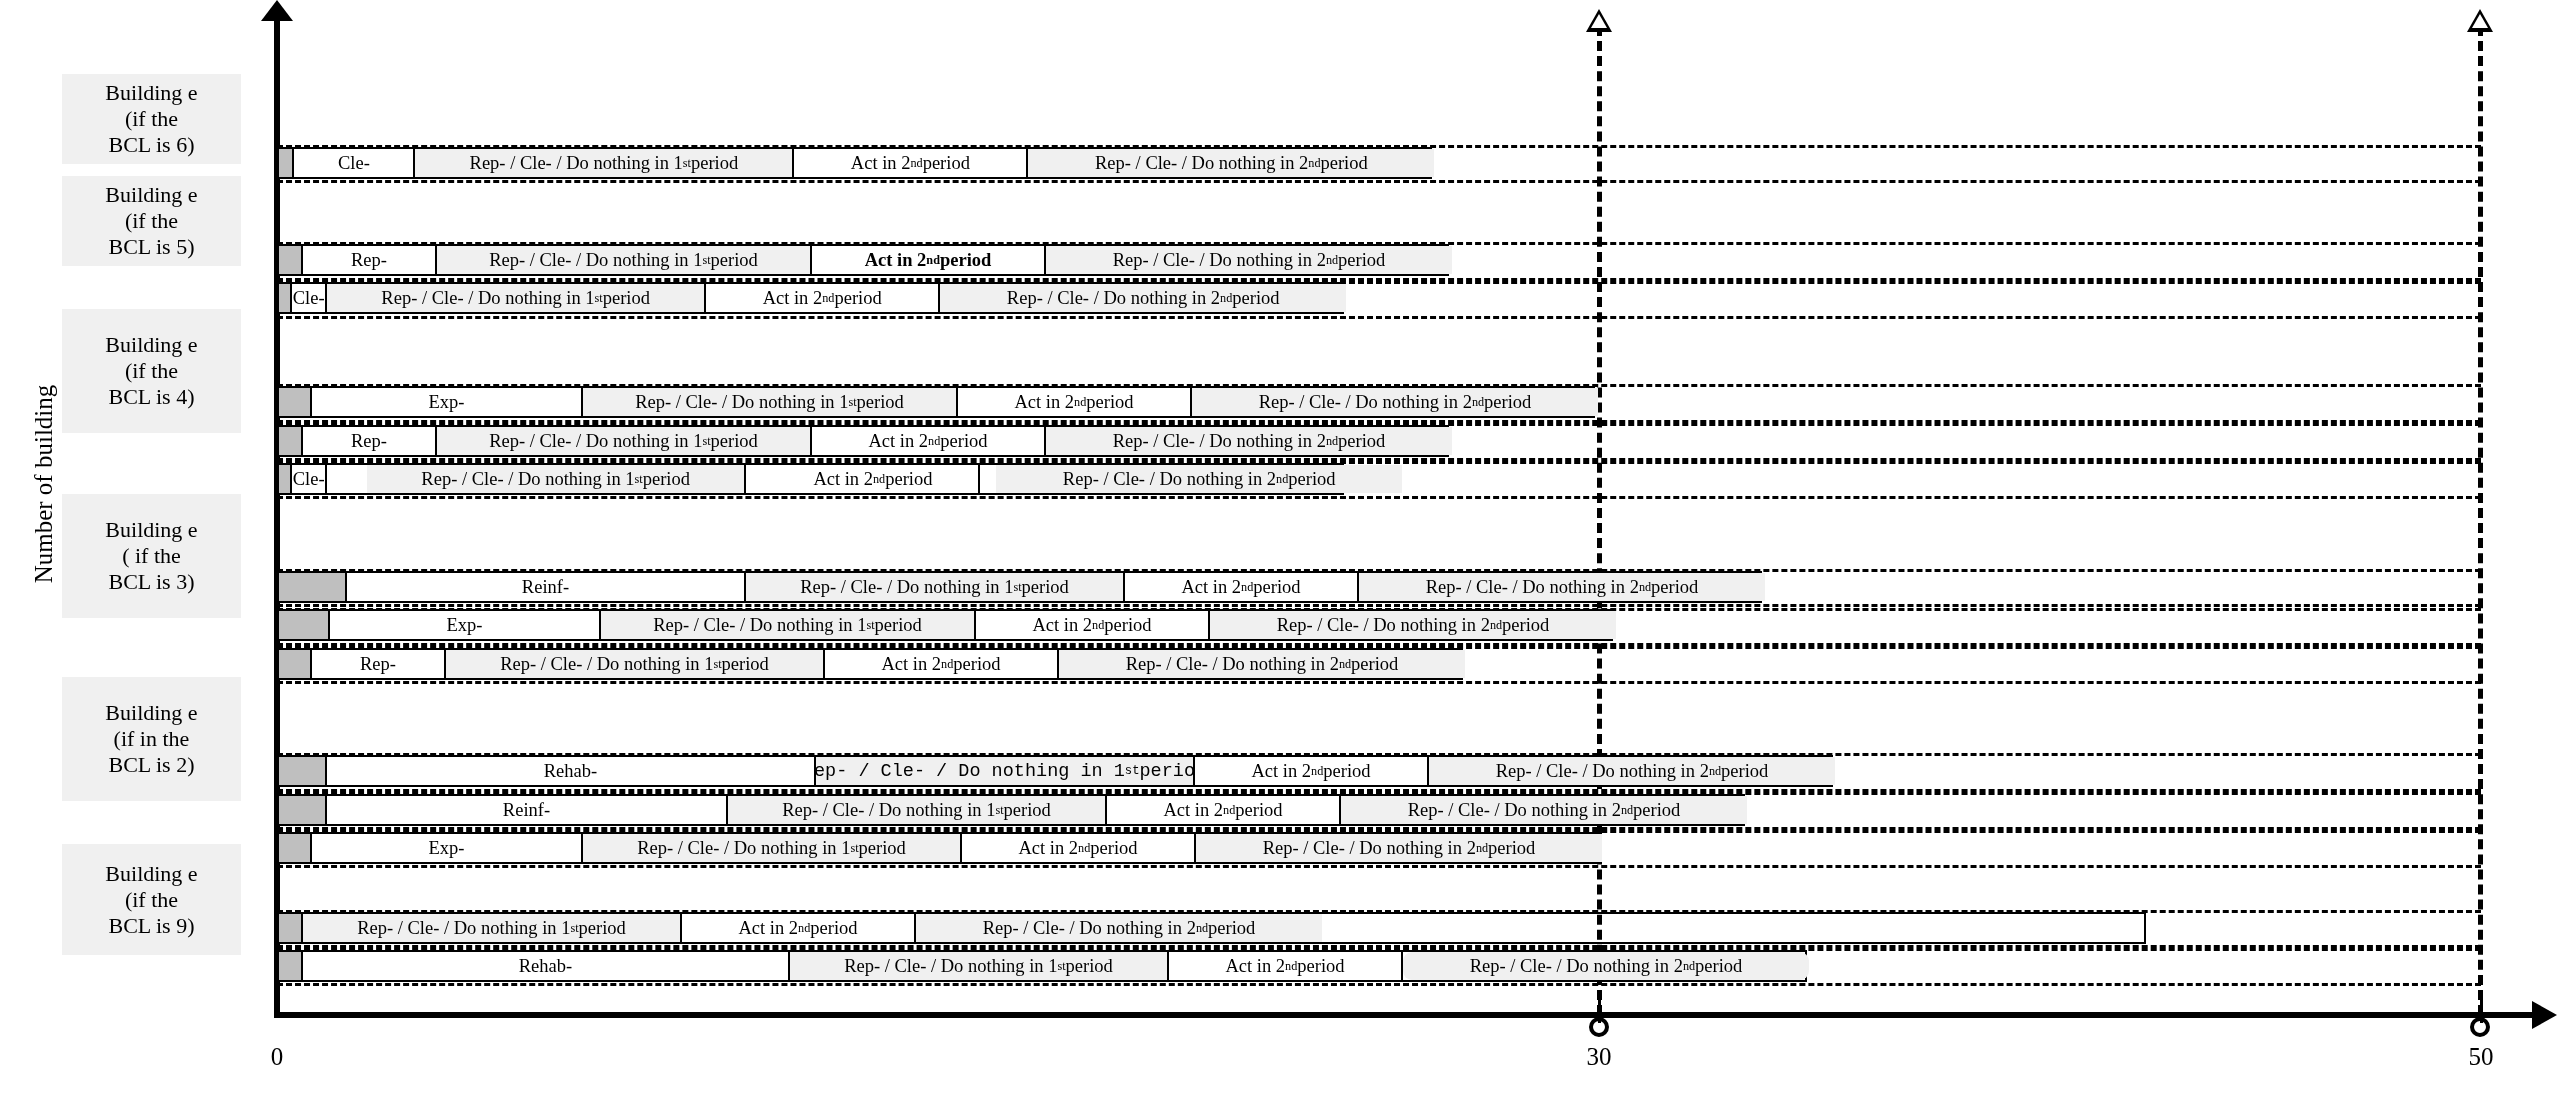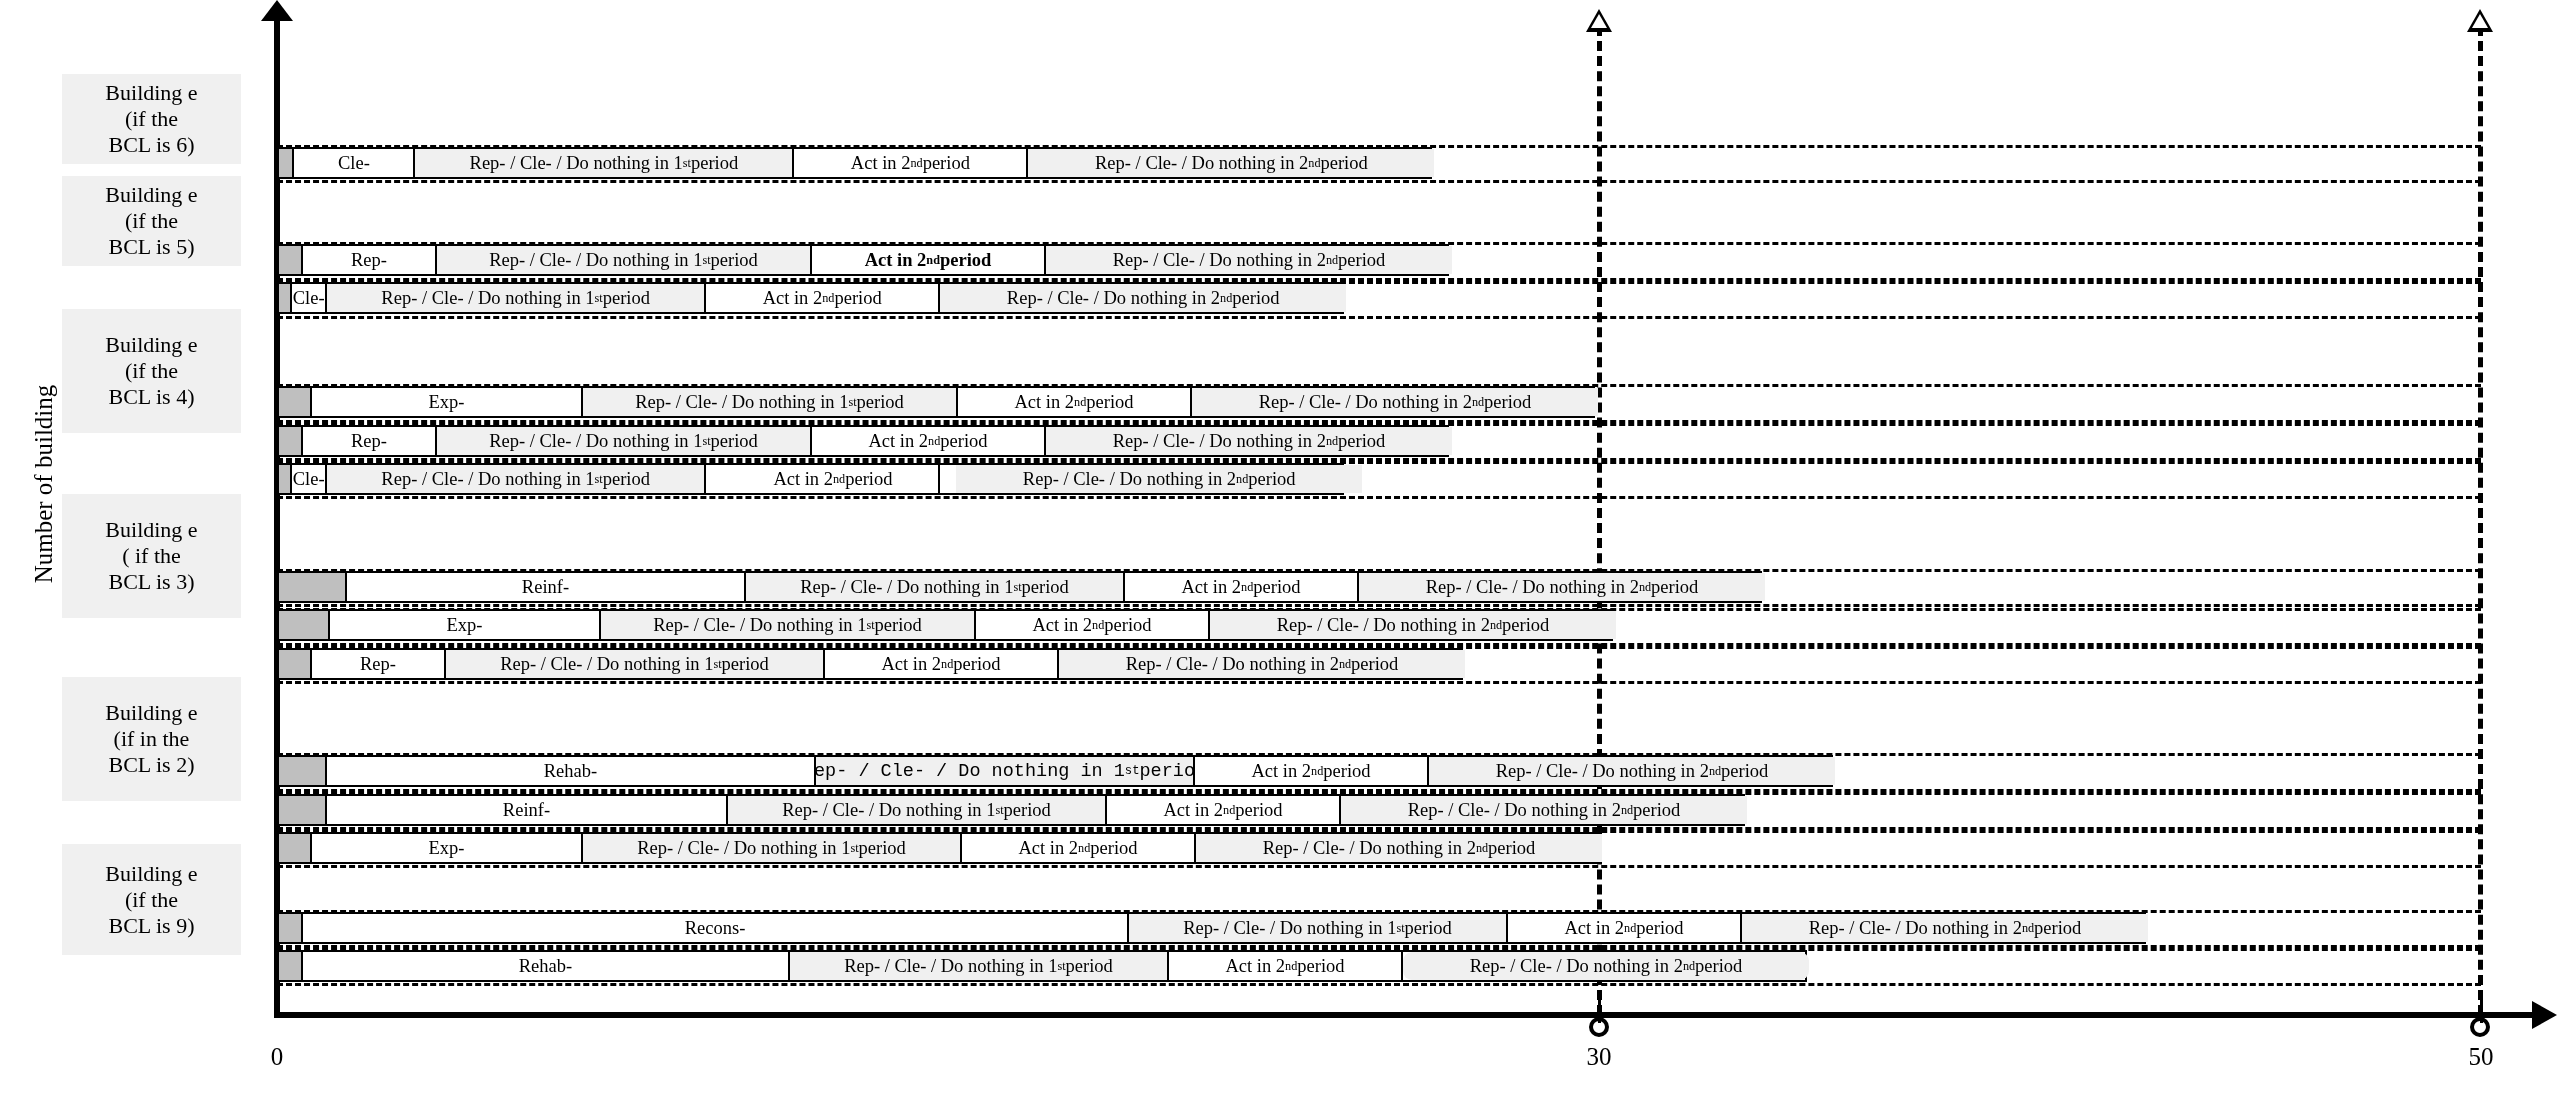--- a/index.html
+++ b/index.html
@@ -136,21 +136,21 @@
       <div class="seg act" style="width: 134px; flex: 0 0 134px;">Rep-</div>
       <div class="seg opt" style="width: 375px; flex: 0 0 375px;">Rep- / Cle- / Do nothing in 1<sup>st</sup> period</div>
       <div class="seg act" style="width: 234px; flex: 0 0 234px;">Act in 2<sup>nd</sup> period</div>
       <div class="seg opt" style="width: 406px; flex: 0 0 406px;">Rep- / Cle- / Do nothing in 2<sup>nd</sup>  period</div>
     </div>
     <div class="rowguide" style="top: 461px; width: 2204px;"></div>
     <div class="rowguide" style="top: 496px; width: 2204px;"></div>
     <div class="bar" style="left: 277px; top: 463px; width: 1067px;">
       <div class="seg delay" style="width: 13.2px; flex: 0 0 13.2px;"></div>
       <div class="seg act" style="width: 35px; flex: 0 0 35px;">Cle-</div>
-      <div class="seg opt" style="width: 379px; flex: 0 0 379px;">Rep- / Cle- / Do nothing in 1<sup>st</sup> period</div>
+      <div class="seg opt" style="width: 379px; flex: 0 0 379px; margin-left: 40px;">Rep- / Cle- / Do nothing in 1<sup>st</sup> period</div>
       <div class="seg act" style="width: 234px; flex: 0 0 234px; padding-left: 24px;">Act in 2<sup>nd</sup> period</div>
       <div class="seg opt" style="width: 406px; flex: 0 0 406px; margin-left: 16px;">Rep- / Cle- / Do nothing in 2<sup>nd</sup>  period</div>
     </div>
     <div class="glabel" style="top: 494px; height: 124px;">
       <div>Building e</div>
       <div>( if the</div>
       <div>BCL is 3)</div>
     </div>
     <div class="rowguide" style="top: 569px; width: 2204px;"></div>
     <div class="rowguide" style="top: 604px; width: 2204px;"></div>
@@ -213,21 +213,20 @@
     </div>
     <div class="glabel" style="top: 844px; height: 111px;">
       <div>Building e</div>
       <div>(if the</div>
       <div>BCL is 9)</div>
     </div>
     <div class="rowguide" style="top: 910px; width: 2204px;"></div>
     <div class="rowguide" style="top: 945px; width: 2204px;"></div>
     <div class="bar" style="left: 277px; top: 912px; width: 1869px;">
       <div class="seg delay" style="width: 24px; flex: 0 0 24px;"></div>
-      <div class="seg act" style="width: 826px; flex: 0 0 826px;">Recons-</div>
       <div class="seg opt" style="width: 379px; flex: 0 0 379px;">Rep- / Cle- / Do nothing in 1<sup>st</sup> period</div>
       <div class="seg act" style="width: 234px; flex: 0 0 234px;">Act in 2<sup>nd</sup> period</div>
       <div class="seg opt" style="width: 406px; flex: 0 0 406px;">Rep- / Cle- / Do nothing in 2<sup>nd</sup>  period</div>
     </div>
     <div class="rowguide" style="top: 948px; width: 2204px;"></div>
     <div class="rowguide" style="top: 983px; width: 2204px;"></div>
     <div class="bar" style="left: 277px; top: 950px; width: 1530px;">
       <div class="seg delay" style="width: 24px; flex: 0 0 24px;"></div>
       <div class="seg act" style="width: 487px; flex: 0 0 487px;">Rehab-</div>
       <div class="seg opt" style="width: 379px; flex: 0 0 379px;">Rep- / Cle- / Do nothing in 1<sup>st</sup> period</div>

